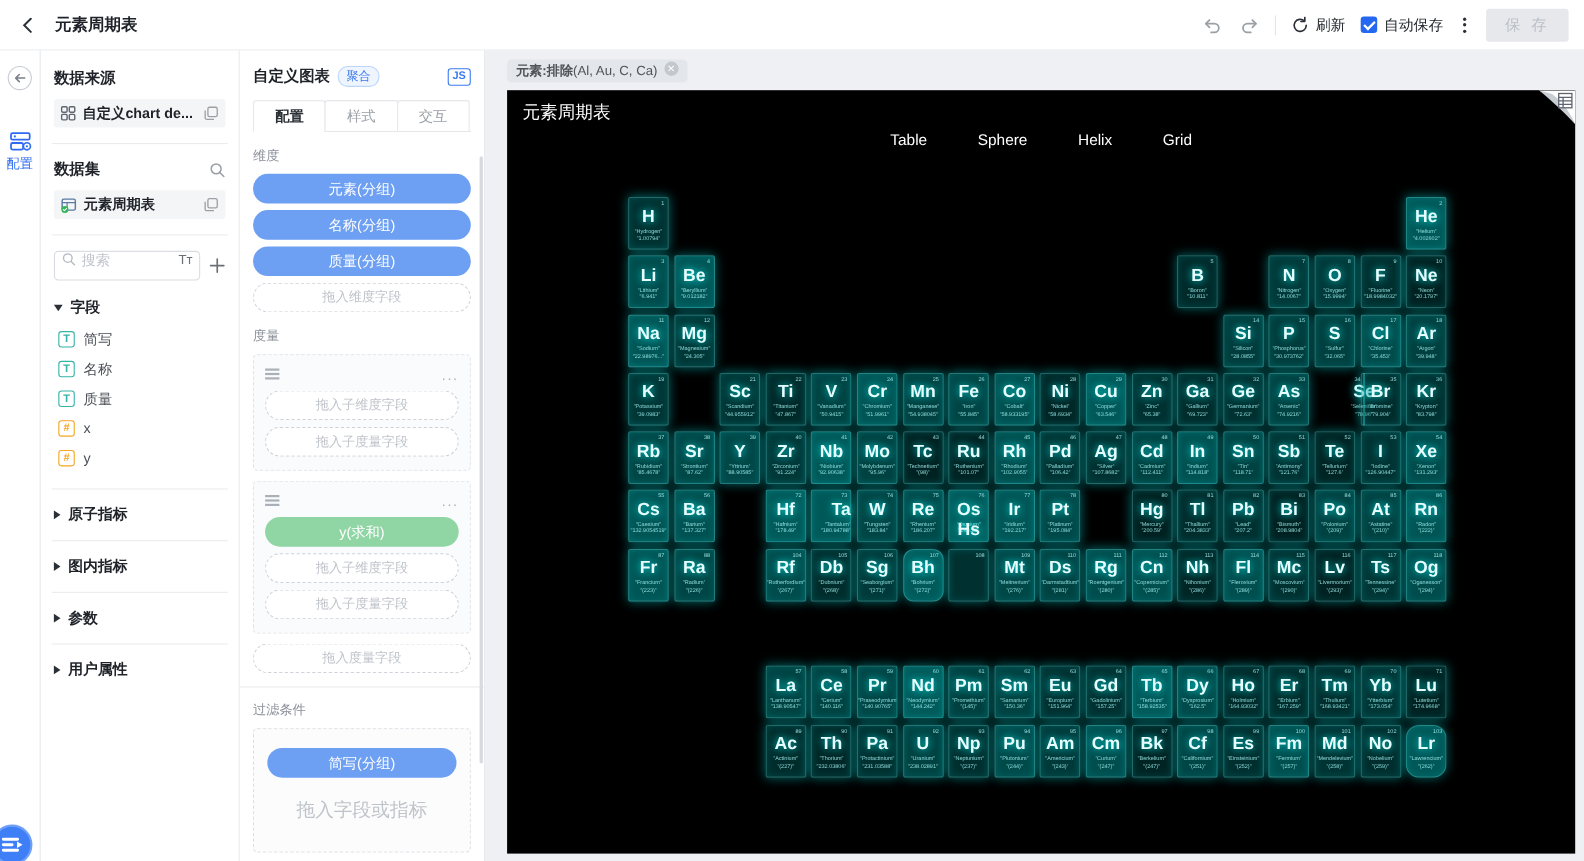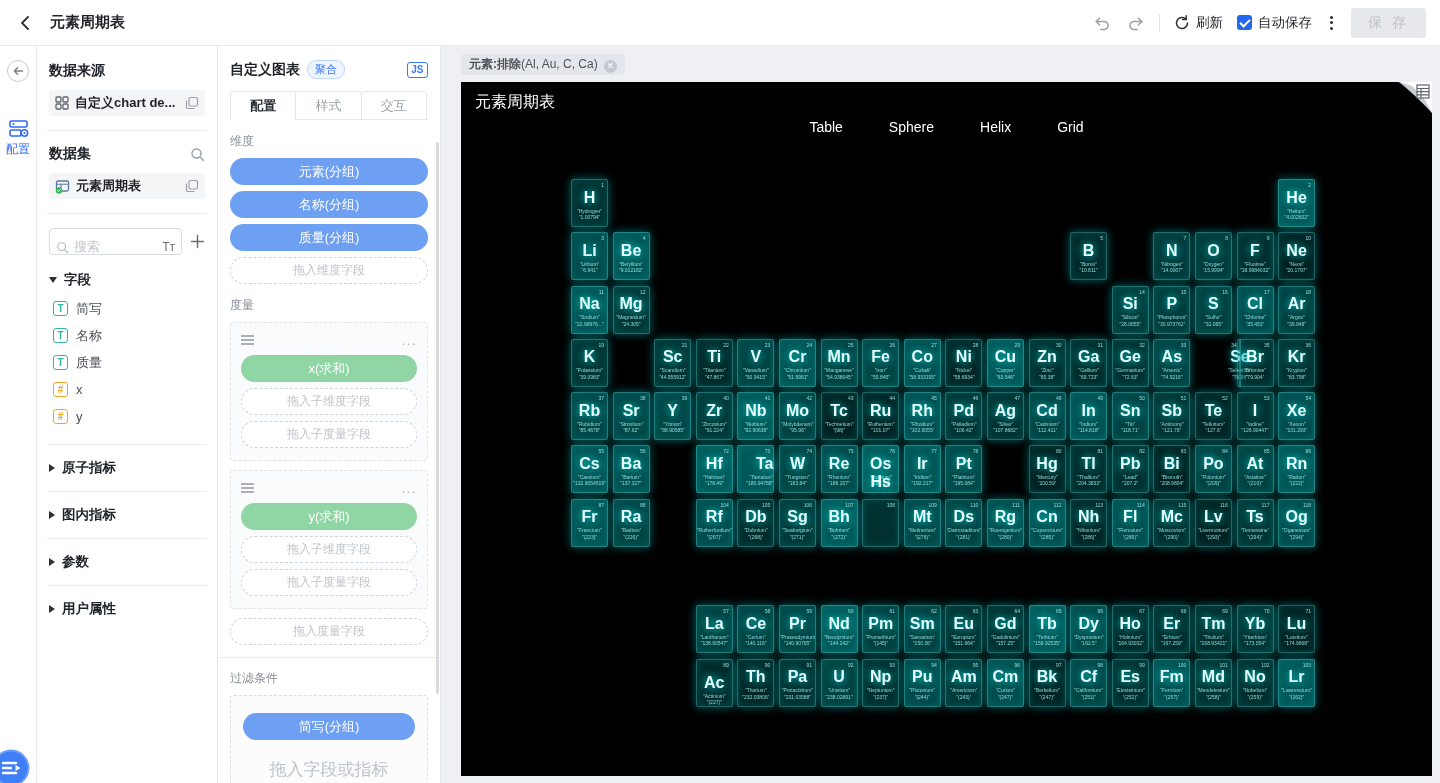--- a/index.html
+++ b/index.html
@@ -27,21 +27,21 @@
   .rail-config-label { font-size:12px; color:#2f6bf0; }
   .assistant-fab { position:absolute; left:-8px; bottom:-4px; width:38px; height:38px; cursor:pointer; }
   
   .data-panel { width:181px; border-right:1px solid #e7e9ec; background:#fff; padding:16px 12px 0; font-size:13px; color:#333; }
   .panel-h { font-size:14px; font-weight:bold; color:#1f2329; }
   .src-item { margin-top:10px; height:26px; background:#f4f5f7; border-radius:3px; display:flex; align-items:center; padding:0 6px; gap:6px; cursor:pointer; }
   .src-item .label { flex:1; font-size:13px; font-weight:bold; color:#1f2329; white-space:nowrap; overflow:hidden; }
   .hdiv { height:1px; background:#ececf0; margin:14px -2px; }
   .ds-head { display:flex; align-items:center; justify-content:space-between; }
   .search-row { display:flex; align-items:center; gap:8px; margin-top:14px; }
-  .search-box { flex:1; height:27px; border:1px solid #d9dce1; border-radius:4px; display:flex; align-items:flex-end; padding:0 6px; gap:5px; }
+  .search-box { flex:1; height:27px; border:1px solid #d9dce1; border-radius:4px; display:flex; align-items:flex-start; padding:0 6px; gap:5px; }
   .search-box input { border:none; outline:none; flex:1; width:60px; font-size:13px; color:#333; }
   .search-box input::placeholder { color:#c0c4cc; }
   .tt-toggle { font-size:12px; color:#6b7075; cursor:pointer; }
   .group-head { display:flex; align-items:center; gap:7px; margin-top:16px; font-size:13.5px; font-weight:bold; color:#1f2329; cursor:pointer; }
   .tri-down { width:0; height:0; border-left:4.5px solid transparent; border-right:4.5px solid transparent; border-top:6px solid #2b2f36; }
   .tri-right { width:0; height:0; border-top:4.5px solid transparent; border-bottom:4.5px solid transparent; border-left:6px solid #2b2f36; }
   .field-row { display:flex; align-items:center; gap:8px; height:27px; padding-left:4px; cursor:pointer; }
   .ficon { width:15px; height:15px; border-radius:3px; border:1px solid; font-size:10px; display:flex; align-items:center; justify-content:center; font-weight:bold; }
   .ficon.t { color:#35b3a8; border-color:#35b3a8; }
   .ficon.n { color:#f5a623; border-color:#f5a623; }
@@ -66,21 +66,21 @@
   .m-card-head { display:flex; align-items:center; justify-content:space-between; color:#b0b4ba; height:18px; margin-bottom:6px; }
   .burger { display:flex; flex-direction:column; gap:2.5px; cursor:grab; }
   .burger i { display:block; width:13px; height:1.6px; background:#aab0b7; }
   .dots { letter-spacing:1.5px; font-size:13px; cursor:pointer; color:#aab0b7; }
   .filter-box { border:1px dashed #dcdfe4; border-radius:4px; padding:17px 10px 26px; background:#fcfcfd; }
   .filter-drop-text { text-align:center; color:#bfc3ca; font-size:17px; margin-top:18px; }
   .cp-scrollbar { position:absolute; right:1px; top:96px; width:3.5px; height:552px; background:#d7dadf; border-radius:2px; cursor:grab; }
   
   .main { flex:1; background:#eef0f4; display:flex; flex-direction:column; }
   .tag-row { height:36px; display:flex; align-items:center; padding-left:20px; }
-  .filter-tag { display:inline-flex; align-items:flex-end; gap:6px; background:#e3e6ea; border-radius:4px; padding:2px 8px; font-size:12px; color:#4e5358; cursor:pointer; }
+  .filter-tag { display:inline-flex; align-items:flex-start; gap:6px; background:#e3e6ea; border-radius:4px; padding:2px 8px; font-size:12px; color:#4e5358; cursor:pointer; }
   .filter-tag b { font-weight:bold; }
   .tag-close { width:13px; height:13px; border-radius:50%; background:#c3c8ce; color:#fff; font-size:9px; display:flex; align-items:center; justify-content:center; cursor:pointer; }
   .chart-box { margin:0 8px 7px 20px; background:#000; flex:1; position:relative; overflow:hidden; }
   .chart-title { position:absolute; left:14px; top:10px; font-size:16px; color:#fff; }
   .chart-menu { position:absolute; top:37px; left:0; right:0; display:flex; justify-content:center; gap:46px; }
   .chart-menu span { color:#fff; font-size:14px; cursor:pointer; }
   .ptable { position:absolute; left:110px; top:97px; display:grid; grid-template-columns:repeat(18,37px); grid-template-rows:repeat(10,48px); column-gap:4.6px; row-gap:5.3px; }
   .el-tile { position:relative; border:1px solid rgba(127,255,255,0.28); border-radius:2px; box-shadow:0 0 10px rgba(0,255,255,0.40), inset 0 0 8px rgba(0,255,255,0.12); display:flex; flex-direction:column; align-items:center; justify-content:center; cursor:pointer; }
   .el-num { position:absolute; top:2px; right:3px; font-size:5px; color:rgba(170,245,245,0.85); }
   .el-symbol { font-size:16px; font-weight:bold; color:#e6feff; text-shadow:0 0 8px rgba(0,255,255,0.95); line-height:1; margin-top:4px; }
@@ -287,21 +287,20 @@
     <div id="measure-cards">
         <div class="m-card">
           <div class="m-card-head">
             <span class="burger">
               <i></i>
               <i></i>
               <i></i>
             </span>
             <span class="dots">...</span>
           </div>
-          <div class="pill green">x(求和)</div>
           <div class="pill drop" style="margin-bottom: 6px;">拖入子维度字段</div>
           <div class="pill drop" style="margin-bottom: 0px;">拖入子度量字段</div>
         </div>
         <div class="m-card">
           <div class="m-card-head">
             <span class="burger">
               <i></i>
               <i></i>
               <i></i>
             </span>
@@ -763,21 +762,21 @@
             <span class="el-symbol">Db</span>
             <span class="el-name">"Dubnium"</span>
             <span class="el-mass">"(268)"</span>
           </div>
           <div class="el-tile" style="grid-area: 7 / 6; background: rgba(0, 127, 127, 0.45);">
             <span class="el-num">106</span>
             <span class="el-symbol">Sg</span>
             <span class="el-name">"Seaborgium"</span>
             <span class="el-mass">"(271)"</span>
           </div>
-          <div class="el-tile" style="grid-area: 7 / 7; background: rgba(0, 127, 127, 0.71);">
+          <div class="el-tile" style="grid-area: 7 / 7; background: rgba(0, 127, 127, 0.71); border-radius: 10px;">
             <span class="el-num">107</span>
             <span class="el-symbol">Bh</span>
             <span class="el-name">"Bohrium"</span>
             <span class="el-mass">"(272)"</span>
           </div>
           <div class="el-tile" style="grid-area: 7 / 8; background: rgba(0, 127, 127, 0.38); gap: 42px;">
             <span class="el-num">108</span>
             <span class="el-symbol">Hs</span>
             <span class="el-name">"Hassium"</span>
             <span class="el-mass">"(270)"</span>
@@ -925,21 +924,21 @@
             <span class="el-symbol">Yb</span>
             <span class="el-name">"Ytterbium"</span>
             <span class="el-mass">"173.054"</span>
           </div>
           <div class="el-tile" style="grid-area: 9 / 18; background: rgba(0, 127, 127, 0.26);">
             <span class="el-num">71</span>
             <span class="el-symbol">Lu</span>
             <span class="el-name">"Lutetium"</span>
             <span class="el-mass">"174.9668"</span>
           </div>
-          <div class="el-tile" style="grid-area: 10 / 4; background: rgba(0, 127, 127, 0.35); justify-content: flex-end;">
+          <div class="el-tile" style="grid-area: 10 / 4; background: rgba(0, 127, 127, 0.35);">
             <span class="el-num">89</span>
             <span class="el-symbol">Ac</span>
             <span class="el-name">"Actinium"</span>
             <span class="el-mass">"(227)"</span>
           </div>
           <div class="el-tile" style="grid-area: 10 / 5; background: rgba(0, 127, 127, 0.31);">
             <span class="el-num">90</span>
             <span class="el-symbol">Th</span>
             <span class="el-name">"Thorium"</span>
             <span class="el-mass">"232.03806"</span>
@@ -1009,21 +1008,21 @@
             <span class="el-symbol">Md</span>
             <span class="el-name">"Mendelevium"</span>
             <span class="el-mass">"(258)"</span>
           </div>
           <div class="el-tile" style="grid-area: 10 / 17; background: rgba(0, 127, 127, 0.36);">
             <span class="el-num">102</span>
             <span class="el-symbol">No</span>
             <span class="el-name">"Nobelium"</span>
             <span class="el-mass">"(259)"</span>
           </div>
-          <div class="el-tile" style="grid-area: 10 / 18; background: rgba(0, 127, 127, 0.69);">
+          <div class="el-tile" style="grid-area: 10 / 18; background: rgba(0, 127, 127, 0.69); border-radius: 12px;">
             <span class="el-num">103</span>
             <span class="el-symbol">Lr</span>
             <span class="el-name">"Lawrencium"</span>
             <span class="el-mass">"(262)"</span>
           </div>
         </div>
       <div class="page-curl">
         <svg width="46" height="46" viewBox="0 0 46 46">
           <path d="M13 0 L46 0 L46 31 C37 18 25 7 13 0 Z" fill="#ffffff"></path>
           <path d="M13 0 C24 9 36 20 46 31 C42 21 34 10 25 3.5 Z" fill="#c9ced4"></path>

